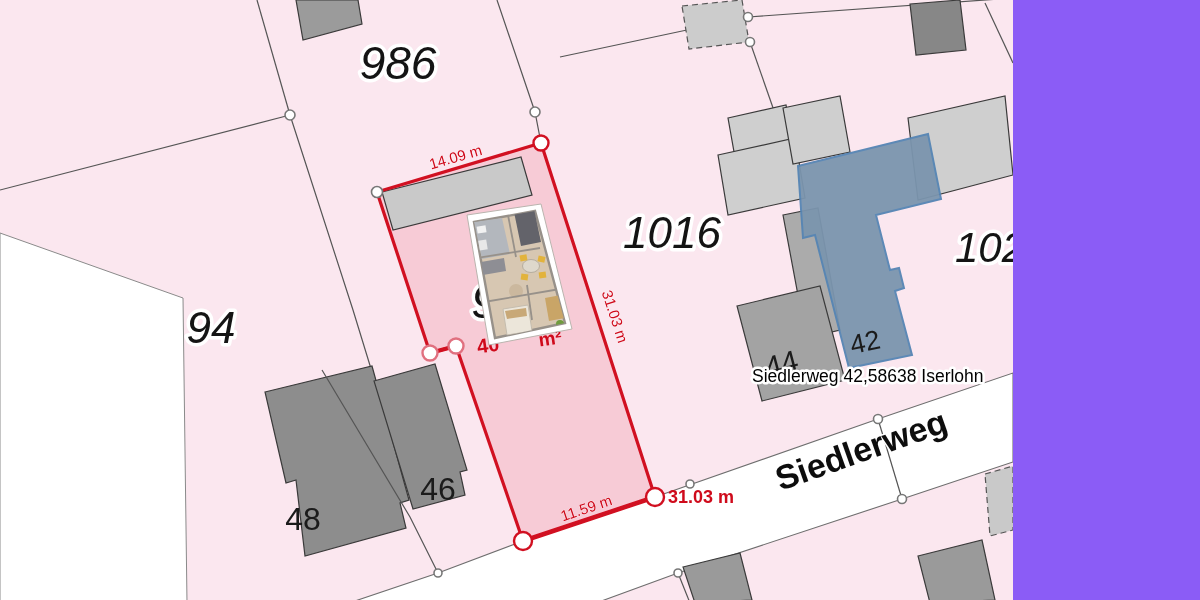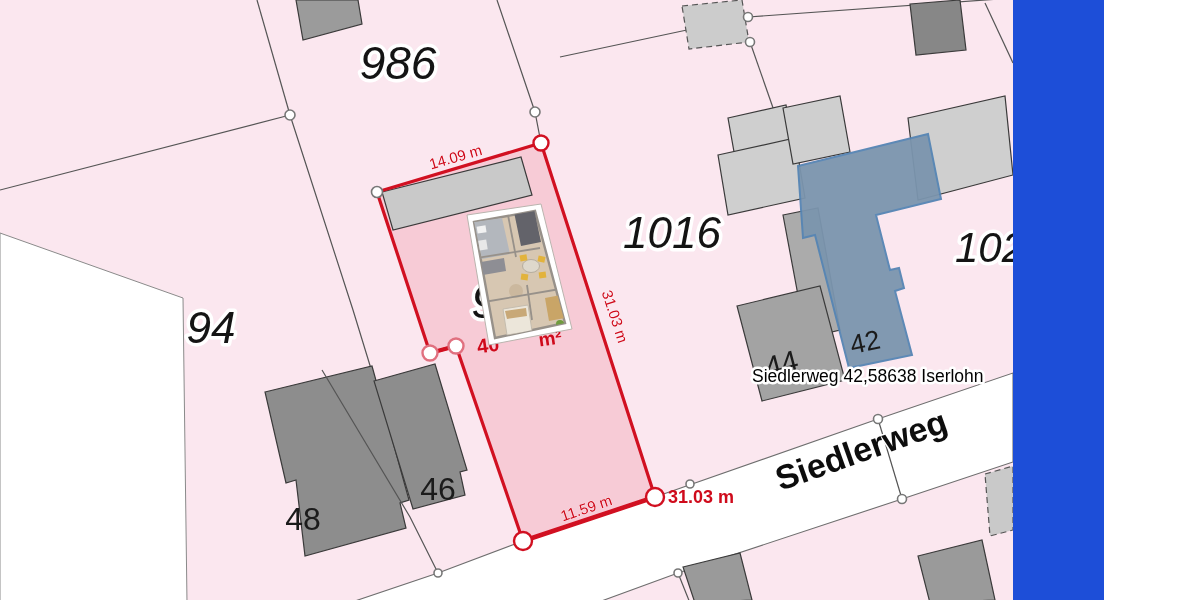--- a/index.html
+++ b/index.html
@@ -1,16 +1,16 @@
 <!DOCTYPE html>
 <html><head>
 <meta charset="utf-8">
 <style>
   html,body{margin:0;padding:0;background:#ffffff;}
-  .stage{position:relative;width:1104px;height:600px;background:#1d4ed8;overflow:hidden;
+  .stage{position:relative;width:1200px;height:600px;background:#8b5cf6;overflow:hidden;
          font-family:"Liberation Sans", sans-serif;}
   svg text{user-select:none;}
   .parcel-num{font-family:"Liberation Sans",sans-serif;font-style:italic;fill:#141414;
               paint-order:stroke;stroke:#ffffff;stroke-width:7px;stroke-linejoin:round;}
   .house-num{font-family:"Liberation Sans",sans-serif;fill:#1b1b1b;}
   .meas{font-family:"Liberation Sans",sans-serif;font-size:15px;fill:#cf0a1b;
         paint-order:stroke;stroke:#ffffff;stroke-width:0.5px;}
   .meas-bold{font-family:"Liberation Sans",sans-serif;font-size:18px;font-weight:bold;fill:#cf0a1b;}
   .area-red{font-family:"Liberation Sans",sans-serif;font-weight:bold;fill:#cf0a1b;}
   .street-name{font-family:"Liberation Sans",sans-serif;font-size:34px;font-weight:bold;fill:#0d0d0d;

